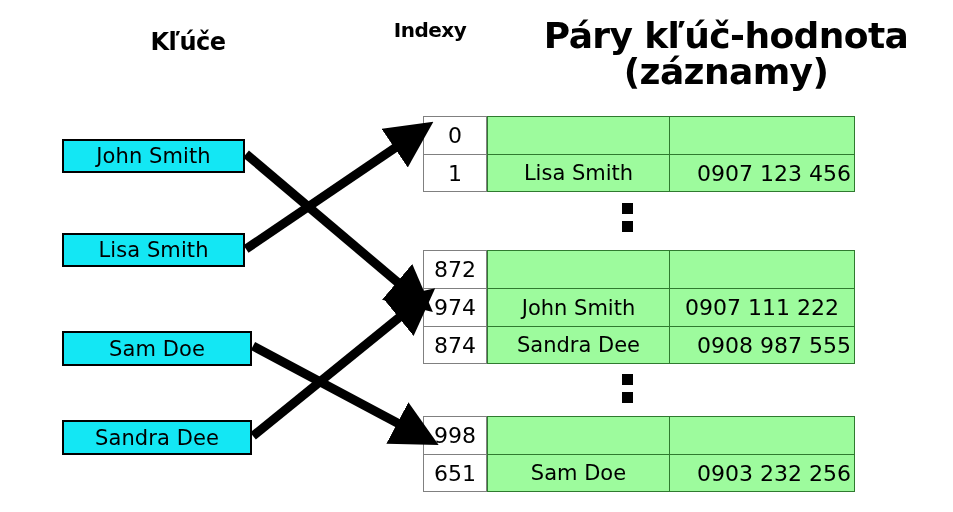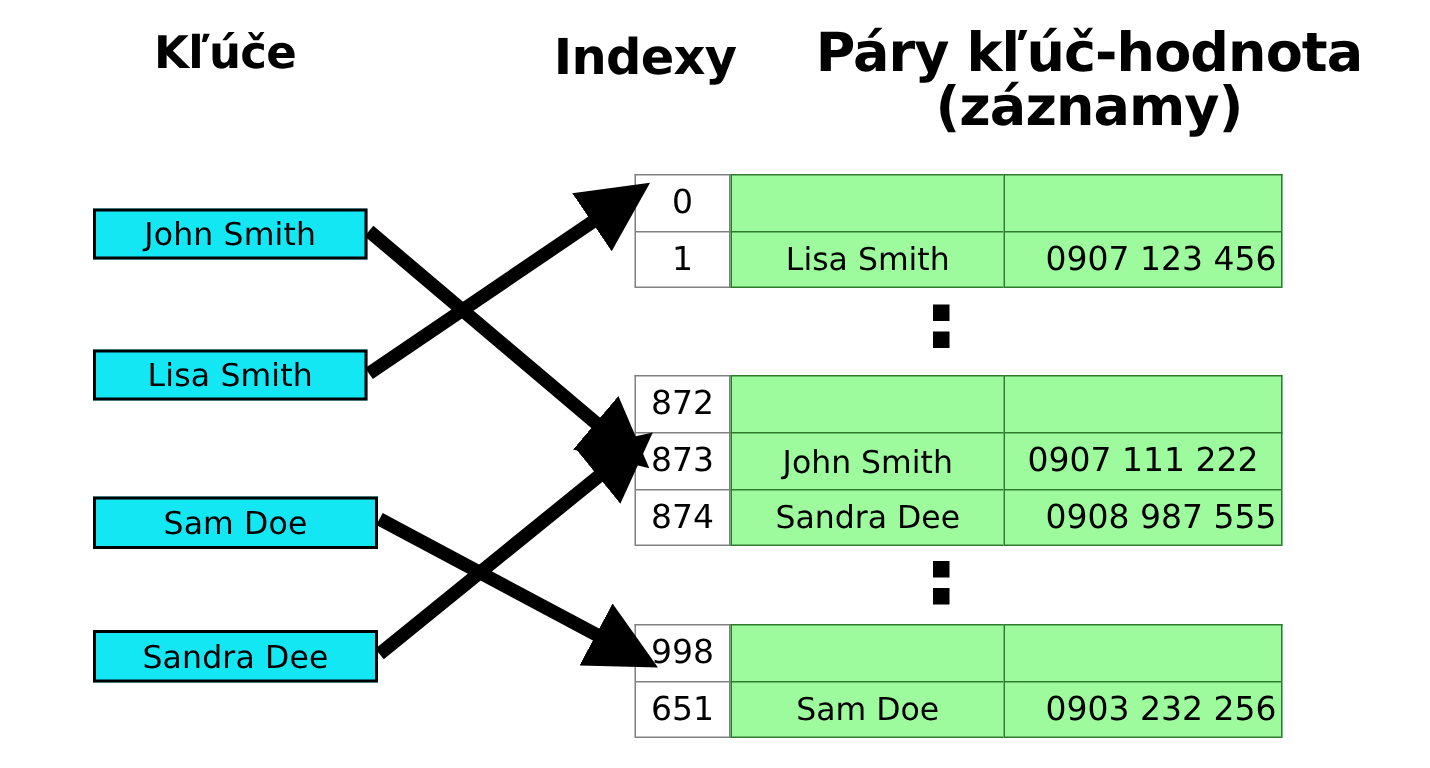--- a/index.html
+++ b/index.html
@@ -19,30 +19,31 @@
   
   .heading {
     position: absolute;
     font-weight: bold;
     color: #000000;
     white-space: nowrap;
     text-align: center;
   }
   #heading-keys {
     left: 0px;
-    top: 18px;
+    top: 28px;
     width: 300px;
-    font-size: 30px;
+    font-size: 24px;
     letter-spacing: -0.5px;
+    padding-left: 38px;
   }
   #heading-indexes {
     left: 330px;
     top: 18px;
     width: 200px;
-    font-size: 33px;
+    font-size: 20px;
     letter-spacing: -0.5px;
   }
   #heading-pairs {
     left: 500px;
     top: 18px;
     width: 452px;
     font-size: 36px;
     line-height: 36px;
     letter-spacing: -0.6px;
   }
@@ -185,21 +186,21 @@
     <span></span>
   </div>
 
   <div class="table-block" id="table-block-1">
     <div class="table-row">
       <div class="cell-index">872</div>
       <div class="cell-name"></div>
       <div class="cell-value"></div>
     </div>
     <div class="table-row">
-      <div class="cell-index">873</div>
+      <div class="cell-index">974</div>
       <div class="cell-name">John Smith</div>
       <div class="cell-value">0907 111 222</div>
     </div>
     <div class="table-row">
       <div class="cell-index">874</div>
       <div class="cell-name">Sandra Dee</div>
       <div class="cell-value">0908 987 555</div>
     </div>
   </div>
 

